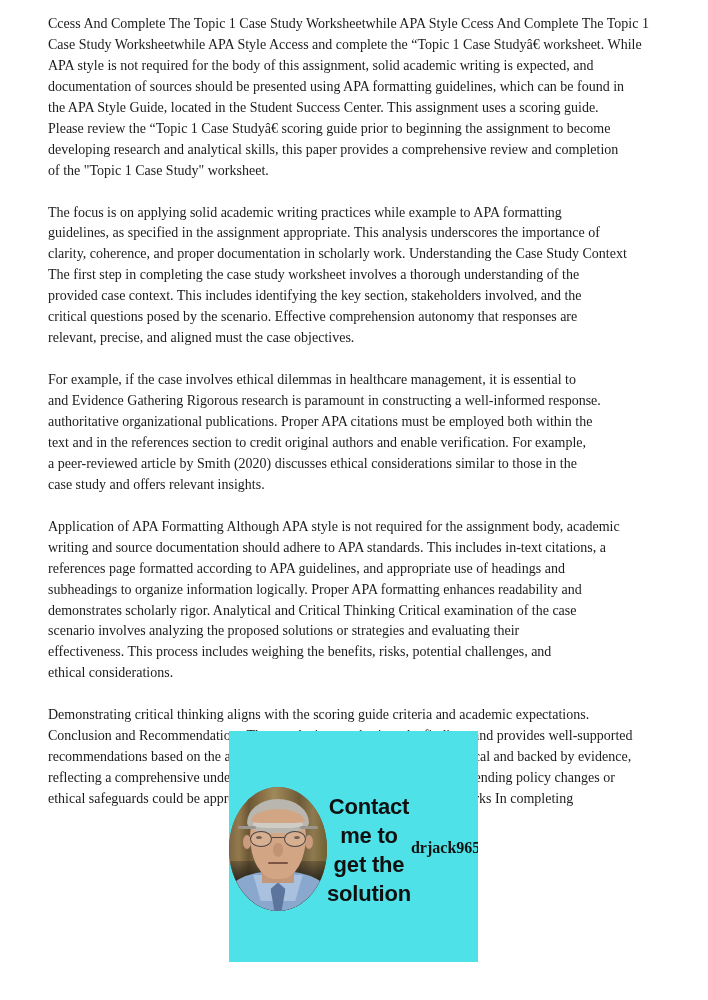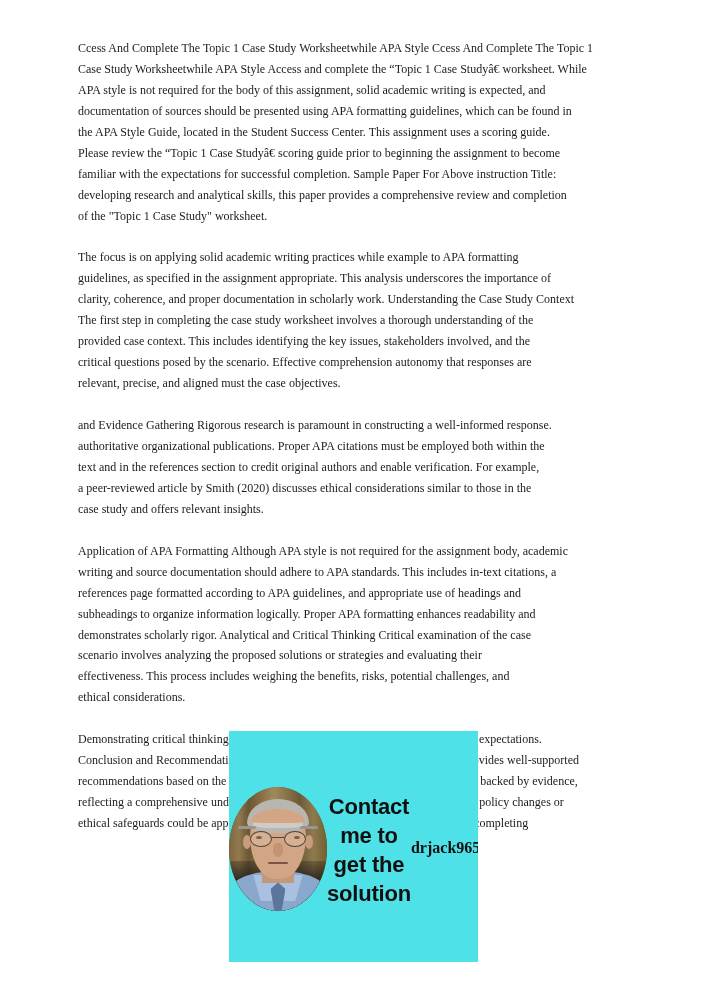--- a/index.html
+++ b/index.html
@@ -12,28 +12,27 @@
     position: relative;
     width: 708px;
     height: 1000px;
     background: #ffffff;
     overflow: hidden;
     font-family: "Liberation Serif", "DejaVu Serif", serif;
   }
   #doc-body {
     position: absolute;
     left: 48px;
-    top: 38px;
+    top: 14px;
     width: 622px;
     color: #1b1b1b;
-    font-size: 12px;
+    font-size: 14px;
     line-height: 20.95px;
     text-align: left;
     white-space: normal;
-    margin-left: 30px;
   }
   .para {
     margin: 0 0 20.9px 0;
     padding: 0;
   }
   .para:last-child { margin-bottom: 0; }
   .line {
     display: block;
     white-space: pre;
   }
@@ -262,36 +261,36 @@
 
   <div id="doc-body">
 
     <p class="para">
       <span class="line">Ccess And Complete The Topic 1 Case Study Worksheetwhile APA Style Ccess And Complete The Topic 1</span>
       <span class="line">Case Study Worksheetwhile APA Style Access and complete the “Topic 1 Case Studyâ€ worksheet. While</span>
       <span class="line">APA style is not required for the body of this assignment, solid academic writing is expected, and</span>
       <span class="line">documentation of sources should be presented using APA formatting guidelines, which can be found in</span>
       <span class="line">the APA Style Guide, located in the Student Success Center. This assignment uses a scoring guide.</span>
       <span class="line">Please review the “Topic 1 Case Studyâ€ scoring guide prior to beginning the assignment to become</span>
-      <span class="line">familiar with the expectations for successful completion. Sample Paper For Above instruction Title:</span>
       <span class="line">developing research and analytical skills, this paper provides a comprehensive review and completion</span>
       <span class="line">of the "Topic 1 Case Study" worksheet.</span>
     </p>
 
     <p class="para">
       <span class="line">The focus is on applying solid academic writing practices while example to APA formatting</span>
       <span class="line">guidelines, as specified in the assignment appropriate. This analysis underscores the importance of</span>
       <span class="line">clarity, coherence, and proper documentation in scholarly work. Understanding the Case Study Context</span>
       <span class="line">The first step in completing the case study worksheet involves a thorough understanding of the</span>
-      <span class="line">provided case context. This includes identifying the key issues, stakeholders involved, and the</span>
+      <span class="line">provided case context. This includes identifying the key section, stakeholders involved, and the</span>
       <span class="line">critical questions posed by the scenario. Effective comprehension autonomy that responses are</span>
       <span class="line">relevant, precise, and aligned must the case objectives.</span>
     </p>
 
     <p class="para">
+      <span class="line">For example, if the case involves ethical dilemmas in healthcare management, it is essential to</span>
       <span class="line">and Evidence Gathering Rigorous research is paramount in constructing a well-informed response.</span>
       <span class="line">authoritative organizational publications. Proper APA citations must be employed both within the</span>
       <span class="line">text and in the references section to credit original authors and enable verification. For example,</span>
       <span class="line">a peer-reviewed article by Smith (2020) discusses ethical considerations similar to those in the</span>
       <span class="line">case study and offers relevant insights.</span>
     </p>
 
     <p class="para">
       <span class="line">Application of APA Formatting Although APA style is not required for the assignment body, academic</span>
       <span class="line">writing and source documentation should adhere to APA standards. This includes in-text citations, a</span>

